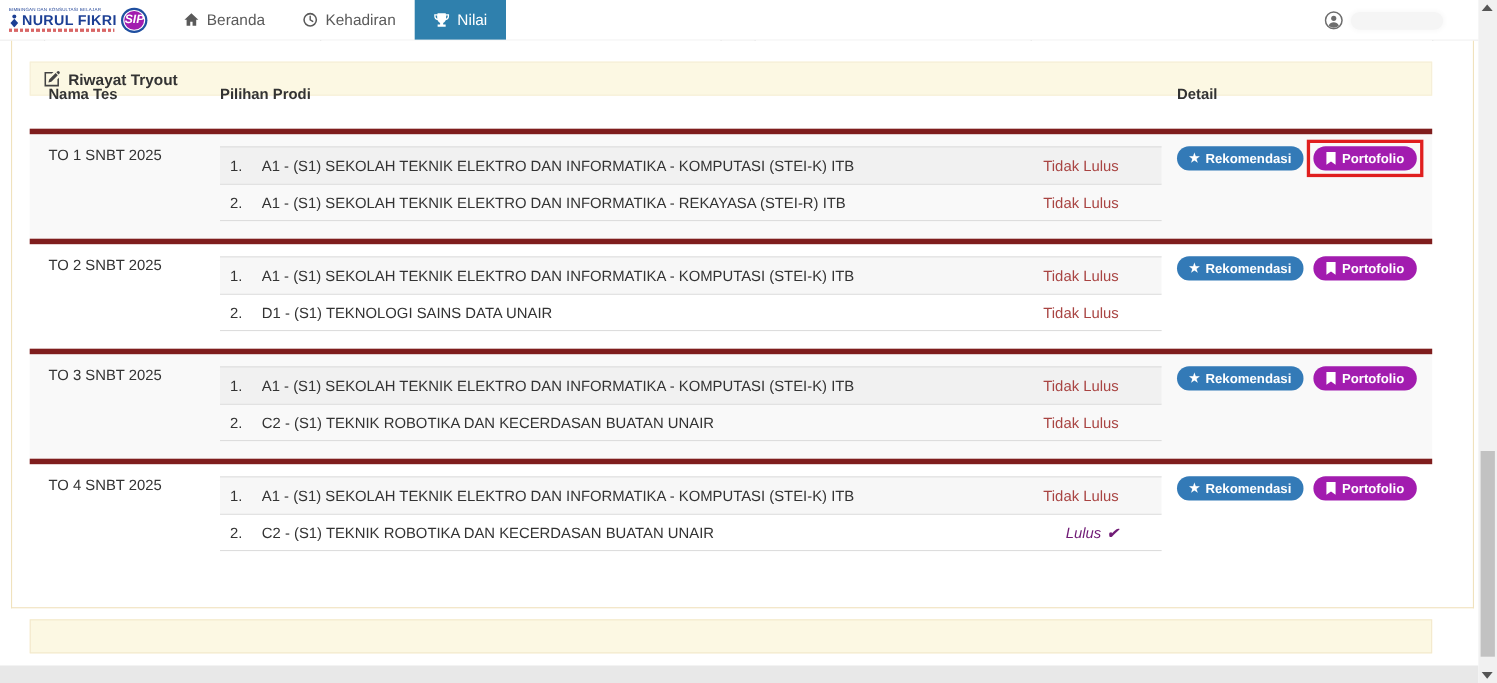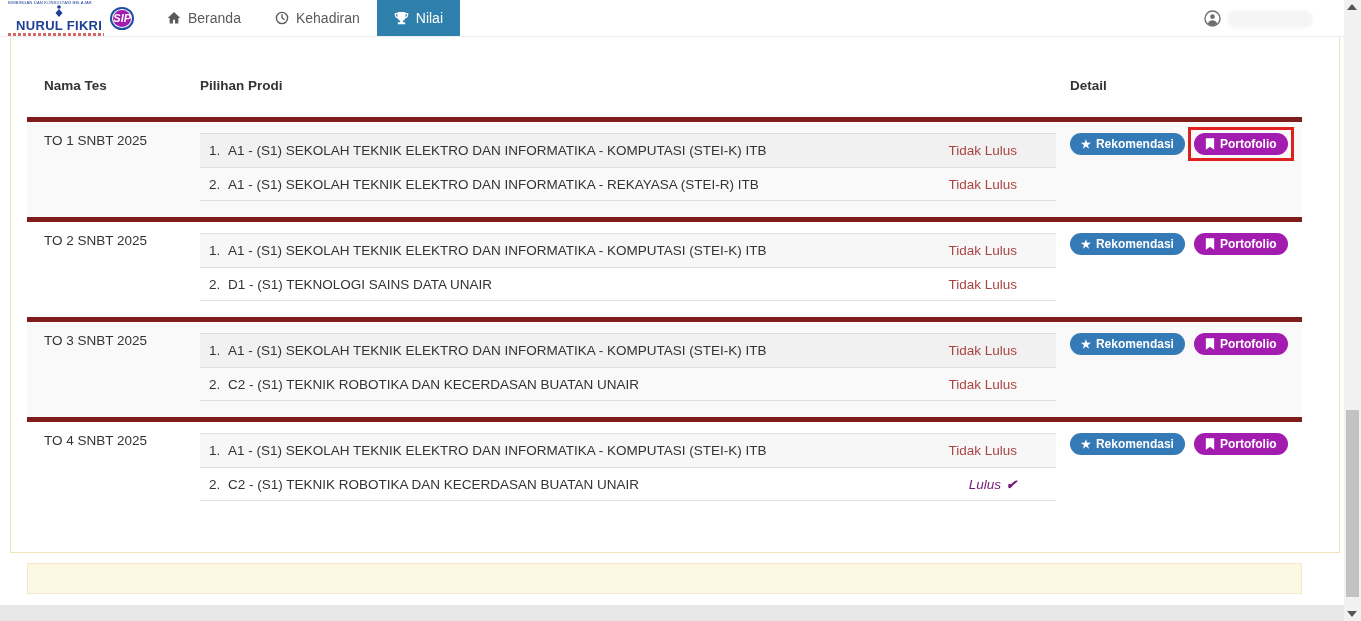--- a/index.html
+++ b/index.html
@@ -6,21 +6,21 @@
   html,body { width:1361px; height:621px; }
   body { font-family:"Liberation Sans", sans-serif; background:#fff; }
   .screen { position:relative; width:1361px; height:621px; background:#fff; overflow:hidden; }
 
   
   .navbar { position:absolute; left:0; top:0; width:1344px; height:37px; background:#fff;
             border-bottom:1px solid #ededed; display:flex; align-items:stretch; }
   .logo { display:flex; align-items:center; padding-left:8px; width:132px; cursor:pointer; }
   .logo-txt { display:flex; flex-direction:column; line-height:1; }
   .logo-top { font-size:5px; color:#1c3f94; letter-spacing:.2px; white-space:nowrap; transform:scale(.82); transform-origin:left; }
-  .logo-main { font-size:13px; font-weight:bold; color:#1c3f94; letter-spacing:.3px; white-space:nowrap; display:flex; align-items:center; gap:2px;flex-direction:column; }
+  .logo-main { font-size:13px; font-weight:bold; color:#1c3f94; letter-spacing:.3px; white-space:nowrap; display:flex; align-items:center; gap:2px; }
   .logo-main svg { flex:0 0 auto; }
   .logo-tag { margin-top:1px; height:3px; width:96px;
               background:repeating-linear-gradient(90deg,#c33 0 3px,transparent 3px 5px); opacity:.75; }
   .logo-badge { margin-left:2px; background:#a21caf; color:#fff; font-weight:bold; font-style:italic;
                 font-size:11px; width:28px; height:19px; border-radius:50%; display:flex; align-items:center;
                 justify-content:center; border:1.5px solid #fff; box-shadow:0 0 0 2px #1f4fa0; }
   .nav-items { display:flex; align-items:stretch; margin-left:18px; }
   .nav-item { display:flex; align-items:center; gap:7px; padding:0 17px; font-size:14px; color:#5a5a5a; cursor:pointer; }
   .nav-item svg { display:block; }
   .nav-item.active { background:#2f80ad; color:#fff; }
@@ -52,21 +52,21 @@
            font-size:13.5px; color:#333; align-items:center; }
   .thead .c1 { padding-left:17px; }
   .trow { position:absolute; left:27px; width:1275px; height:100px; border-top:5px solid #7f1d1d; }
   .trow.odd { background:#f9f9f9; }
   .cell-nama { padding:11px 0 0 17px; font-size:13.5px; color:#333; }
   .choices { margin-top:11px; width:856px; }
   .choice { height:34px; display:flex; align-items:center; border-top:1px solid #ddd; font-size:13.5px; color:#333; }
   .choice:last-child { border-bottom:1px solid #ddd; }
   .choice.odd { background:rgba(0,0,0,.032); }
   .choice .num { width:26px; padding-left:9px; flex:0 0 auto; }
-  .choice .prodi { margin-left:2px; white-space:nowrap; }
+  .choice .prodi { margin-left:12px; white-space:nowrap; }
   .status { margin-left:auto; padding-right:39px; white-space:nowrap; }
   .status.fail { color:#a94442; }
   .status.pass { color:#701a75;font-style:italic; }
   .status .check { display:none; margin-left:5px; font-weight:bold; font-size:13px; }
   .status.pass .check { display:inline; }
 
   .detail-cell { padding-top:11px; display:flex; align-items:flex-start; gap:9px; }
   .btn { display:inline-flex; align-items:center; gap:5px; border:none; border-radius:12px; height:22px;
          padding:0 11px; font-family:"Liberation Sans",sans-serif; font-size:12px; font-weight:bold;
          color:#fff; cursor:pointer; white-space:nowrap; }
@@ -136,20 +136,27 @@
 
   <div class="cutbox" style="left:40px; width:616px;">
     <span class="divider" style="left:250px;"></span>
   </div>
   <div class="cutbox" style="left:686px; width:617px;">
     <span class="divider" style="left:250px;"></span>
   </div>
 
   <div class="callout"></div>
 
+  <div class="panel-header">
+    <svg width="15" height="15" viewBox="0 0 16 16">
+      <path d="M13 8.6V14H2V3h5.6l1.6-1.5H0.5v14h14V7.1z" fill="#444"></path>
+      <path d="M14.9 1.1a1.5 1.5 0 0 0-2.1 0l-0.8 0.8 2.1 2.1 0.8-0.8a1.5 1.5 0 0 0 0-2.1zM11.3 2.6 5 8.9 4.3 11.7 7.1 11 13.4 4.7z" fill="#444"></path>
+    </svg>
+    <span>Riwayat Tryout</span>
+  </div>
 
   <div class="thead grid-row">
     <div class="c1">Nama Tes</div>
     <div>Pilihan Prodi</div>
     <div>Detail</div>
   </div>
 
   <div class="trow odd grid-row" style="top:117px;">
     <div class="cell-nama">TO 1 SNBT 2025</div>
     <div>

